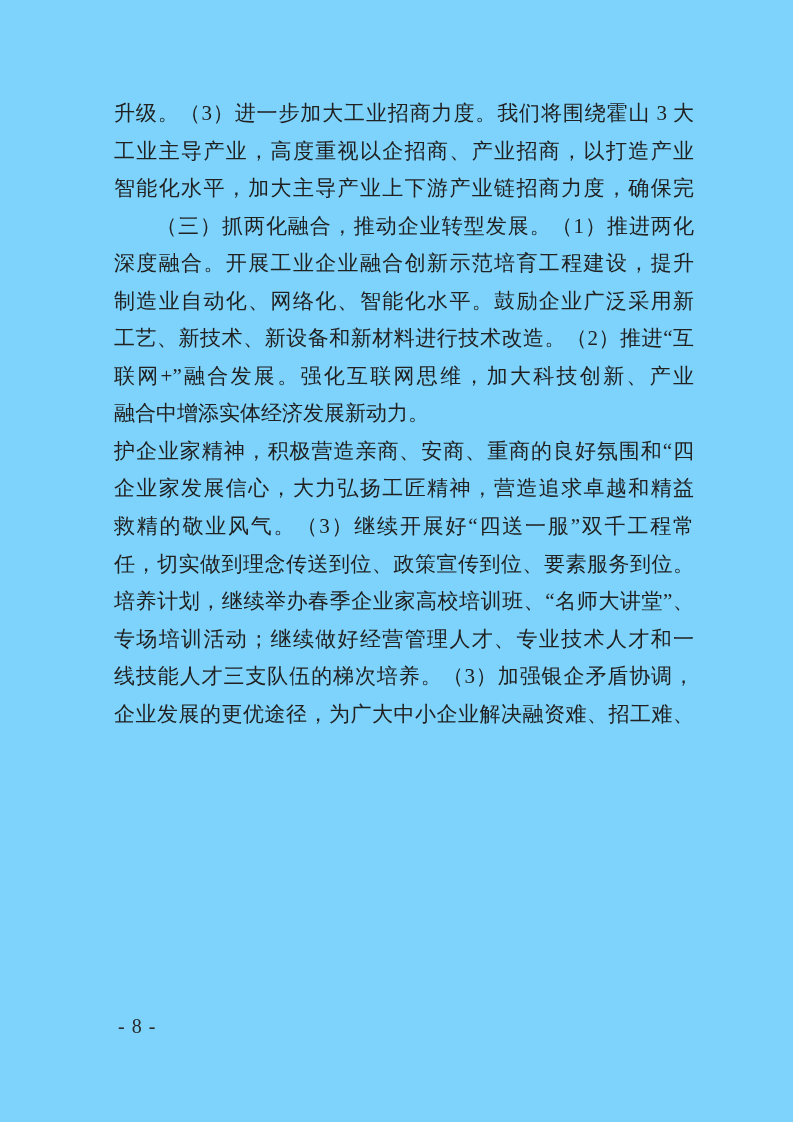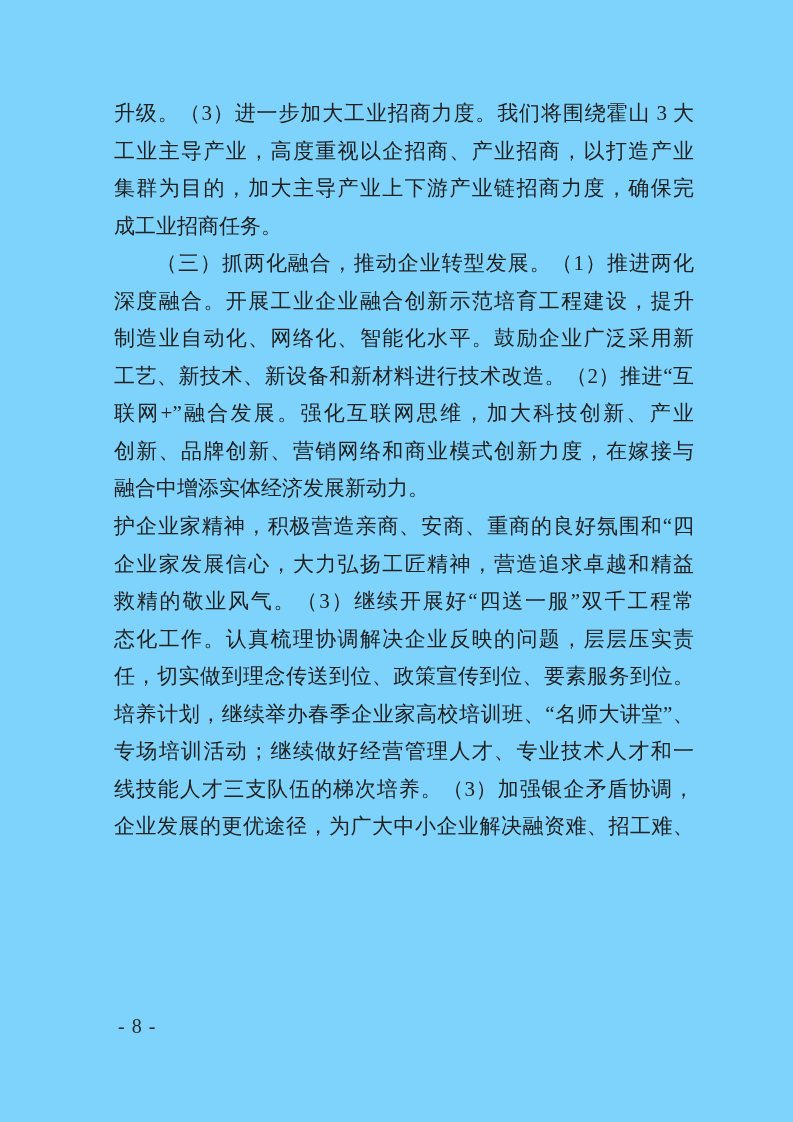--- a/index.html
+++ b/index.html
@@ -54,39 +54,36 @@
 </style>
 </head>
 <body>
 
 <div class="page">
   <div class="textblock">
 
     <div class="paragraph">
       <div class="line">升级。（3）进一步加大工业招商力度。我们将围绕霍山 3 大</div>
       <div class="line">工业主导产业，高度重视以企招商、产业招商，以打造产业</div>
-      <div class="line">集群为目的，加大主导产业上下游产业链招商力度，确保完</div>
-      <div class="line para-end">成工业招商任务。</div>
+      <div class="line">智能化水平，加大主导产业上下游产业链招商力度，确保完</div>
     </div>
 
     <div class="paragraph">
       <div class="line indent">（三）抓两化融合，推动企业转型发展。（1）推进两化</div>
       <div class="line">深度融合。开展工业企业融合创新示范培育工程建设，提升</div>
       <div class="line">制造业自动化、网络化、智能化水平。鼓励企业广泛采用新</div>
       <div class="line">工艺、新技术、新设备和新材料进行技术改造。（2）推进“互</div>
       <div class="line">联网+”融合发展。强化互联网思维，加大科技创新、产业</div>
-      <div class="line">创新、品牌创新、营销网络和商业模式创新力度，在嫁接与</div>
       <div class="line para-end">融合中增添实体经济发展新动力。</div>
     </div>
 
     <div class="paragraph">
       <div class="line">护企业家精神，积极营造亲商、安商、重商的良好氛围和“四</div>
       <div class="line">企业家发展信心，大力弘扬工匠精神，营造追求卓越和精益</div>
       <div class="line">救精的敬业风气。（3）继续开展好“四送一服”双千工程常</div>
-      <div class="line">态化工作。认真梳理协调解决企业反映的问题，层层压实责</div>
       <div class="line">任，切实做到理念传送到位、政策宣传到位、要素服务到位。</div>
       <div class="line">培养计划，继续举办春季企业家高校培训班、“名师大讲堂”、</div>
       <div class="line">专场培训活动；继续做好经营管理人才、专业技术人才和一</div>
       <div class="line">线技能人才三支队伍的梯次培养。（3）加强银企矛盾协调，</div>
       <div class="line">企业发展的更优途径，为广大中小企业解决融资难、招工难、</div>
     </div>
 
   </div>
 
   <div class="footer">- 8 -</div>

